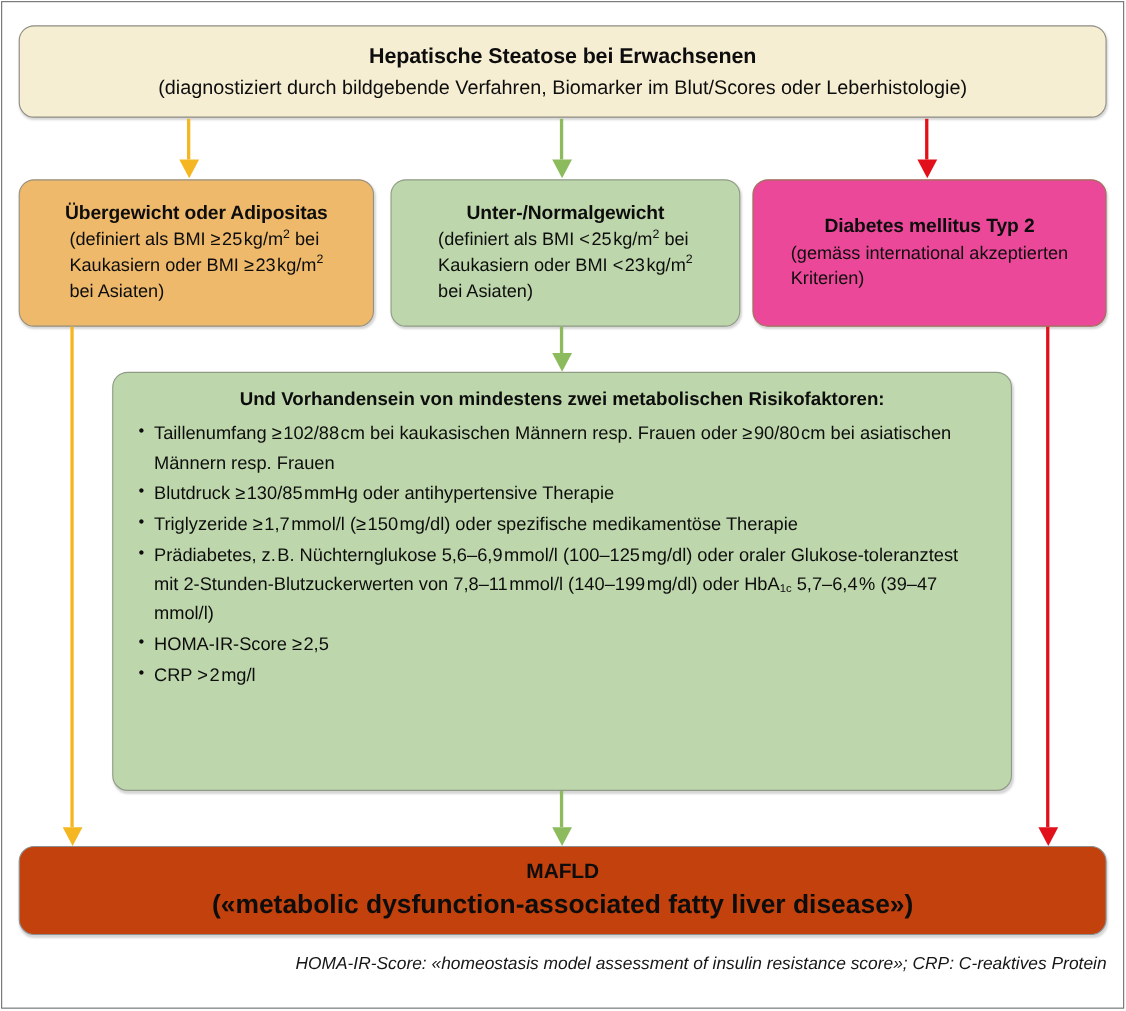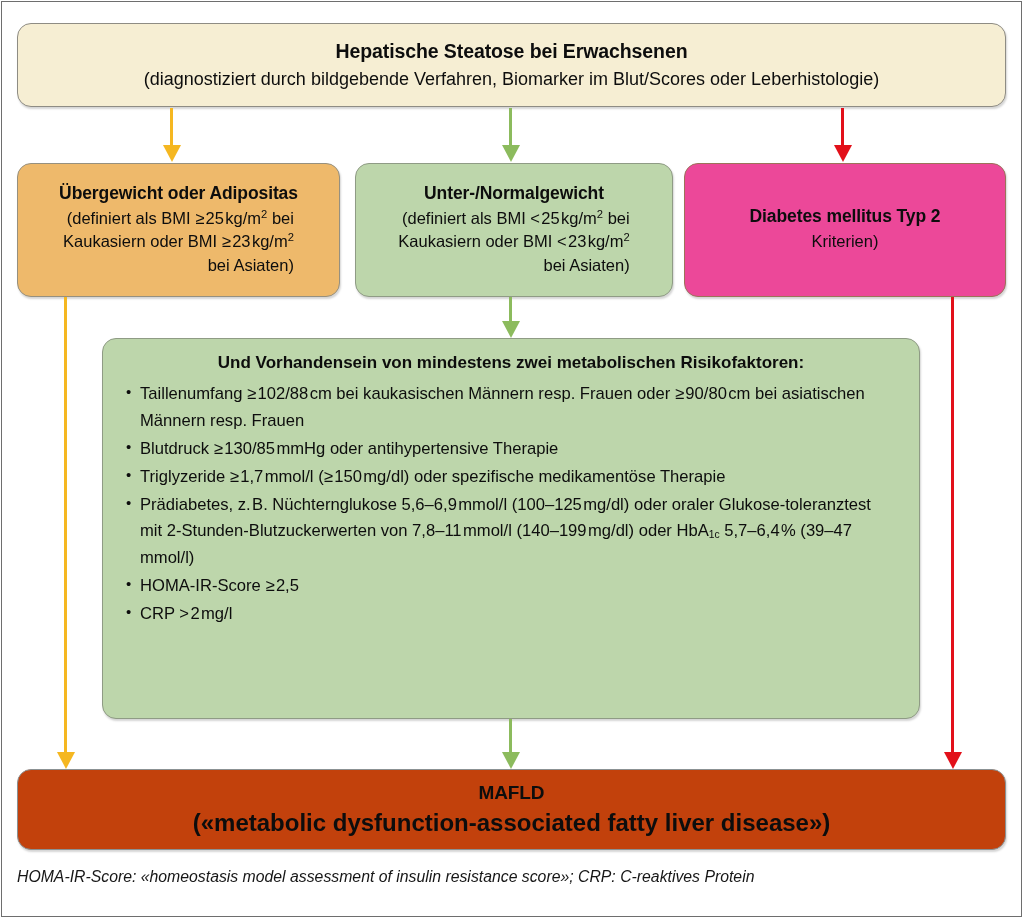--- a/index.html
+++ b/index.html
@@ -38,21 +38,21 @@
   .box {
     position: absolute;
     box-sizing: border-box;
     border-radius: 14px;
     border: 1px solid #8c8c86;
     box-shadow: 1px 2px 2px rgba(0,0,0,0.17);
     display: flex;
     flex-direction: column;
     align-items: center;
     justify-content: center;
-    text-align: right;
+    text-align: left;
     padding: 6px 12px;
   }
   .box .title {
     font-weight: bold;
     letter-spacing: -0.1px;
   }
   .box .sub {
     font-weight: normal;
   }
 
@@ -146,21 +146,21 @@
   }
   #box-mafld .title { font-size: 19px; margin-bottom: 5px; }
   #box-mafld .sub   { font-size: 24px; font-weight: bold; }
 
   
   #footnote {
     position: absolute;
     left: 17px;
     top: 868px;
     width: 989px;
-    text-align: left;
+    text-align: right;
     font-style: italic;
     font-size: 15.8px;
     color: #161616;
   }
 
   
   .conn {
     position: absolute;
   }
   .conn .stem {
@@ -234,20 +234,21 @@
     <div class="sub">
       <div>(definiert als BMI &lt; 25 kg/m<sup>2</sup> bei</div>
       <div>Kaukasiern oder BMI &lt; 23 kg/m<sup>2</sup></div>
       <div>bei Asiaten)</div>
     </div>
   </div>
 
   <div class="box row3" id="box-dm2">
     <div class="title">Diabetes mellitus Typ 2</div>
     <div class="sub">
+      <div>(gemäss international akzeptierten</div>
       <div>Kriterien)</div>
     </div>
   </div>
 
   <div class="conn c-green" style="left:509px; top:297px; width:3px; height:41px;">
     <div class="stem" style="height:24px;"></div>
     <div class="head"></div>
   </div>
 
   <div class="conn c-yellow" style="left:64px; top:297px; width:3px; height:472px;">

